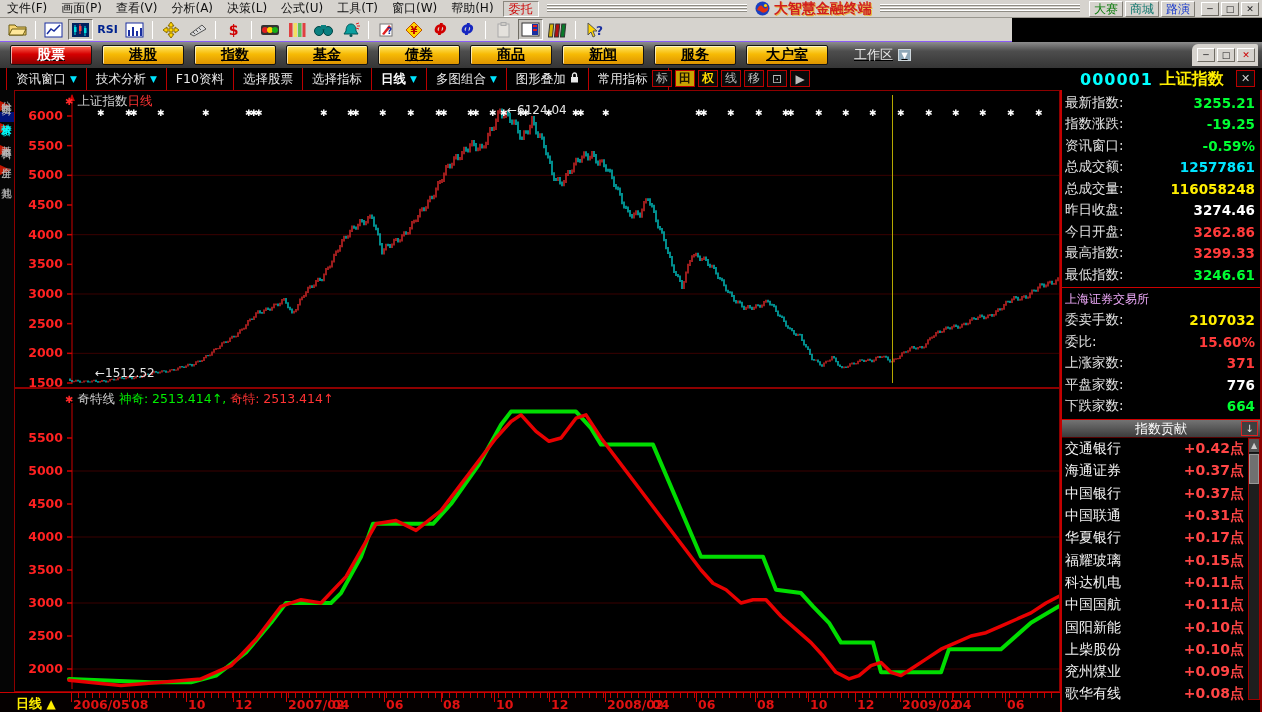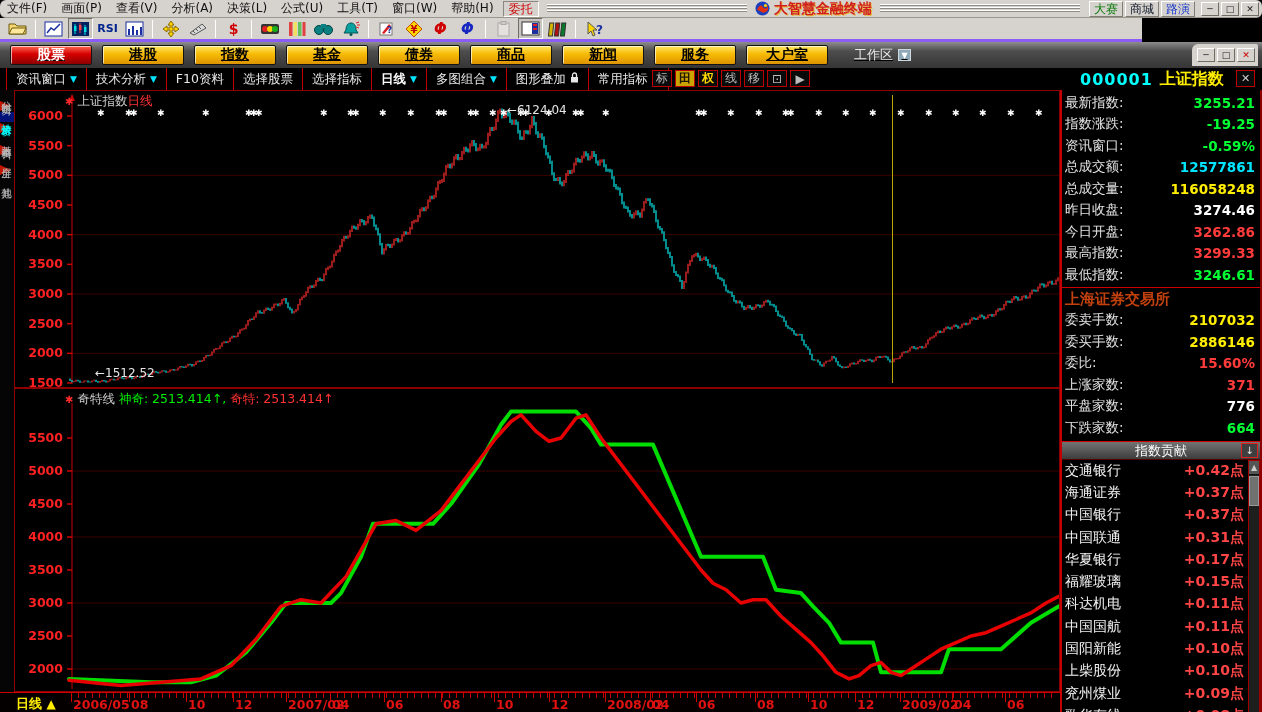--- a/index.html
+++ b/index.html
@@ -2,35 +2,35 @@
 <html><head>
 <meta charset="utf-8">
 <style>
   html,body{margin:0;padding:0;background:#000;}
   *{box-sizing:border-box;}
   #screen{position:relative;width:1262px;height:712px;overflow:hidden;
     font-family:"DejaVu Sans","Liberation Sans",sans-serif;background:#000;}
 
   
   #titlebar{position:absolute;left:0;top:0;width:1262px;height:18px;background:#d6d3ce;
-    display:flex;align-items:center;font-size:12px;color:#111;border-bottom:1px solid #9a978f;border-radius:6px;}
+    display:flex;align-items:center;font-size:12px;color:#111;border-bottom:1px solid #9a978f;}
   .menu-item{padding:0 7px;line-height:17px;cursor:default;}
   .entrust{margin-left:2px;padding:0 5px;color:#cc0000;border:1px solid;border-color:#8a877f #fff #fff #8a877f;line-height:14px;}
   .ridges{flex:1;height:9px;margin:0 8px;
     background:repeating-linear-gradient(to bottom,#ffffff 0 1px,#8f8c84 1px 2px,rgba(0,0,0,0) 2px 3px);}
   #app-title{display:flex;align-items:center;gap:4px;}
   #app-title .t{color:#cf1f1f;font-weight:bold;font-size:14px;text-shadow:1px 1px 0 #e9b63c;white-space:nowrap;}
   .corner-link{font-size:12px;padding:0 4px;margin:0 1px;background:#d6d3ce;border:1px solid;border-color:#fff #807d75 #807d75 #fff;line-height:14px;}
-  .corner-link.c0{color:#0a7a0a}.corner-link.c1{color:#0f172a}.corner-link.c2{color:#1a3acc}
+  .corner-link.c0{color:#0a7a0a}.corner-link.c1{color:#0f766e}.corner-link.c2{color:#1a3acc}
   .winbtn{width:18px;height:14px;margin-left:2px;background:#d6d3ce;border:1px solid;border-color:#fff #6f6c64 #6f6c64 #fff;
     font-size:9px;line-height:12px;text-align:center;color:#222;}
 
   
-  #toolbar{position:absolute;left:0;top:18px;width:1142px;height:24px;background:#d6d3ce;
-    display:flex;align-items:center;border-bottom:3px solid #8b5cf6;padding-left:4px;}
+  #toolbar{position:absolute;left:0;top:18px;width:1012px;height:24px;background:#d6d3ce;
+    display:flex;align-items:center;border-bottom:1px solid #8b5cf6;padding-left:4px;}
   .tb-icon{width:25px;height:21px;display:inline-flex;align-items:center;justify-content:center;margin:0 1px;}
   .tb-icon.pressed{border:1px solid;border-color:#6f6c64 #fff #fff #6f6c64;background:#c8c5c0;}
   .tb-sep{width:1px;height:18px;background:#9a978f;margin:0 4px;border-right:1px solid #fff;}
   .tb-txt{font-weight:bold;font-size:11px;color:#00238f;font-family:"DejaVu Sans",sans-serif;}
 
   
   #tabbar{position:absolute;left:0;top:42px;width:1262px;height:26px;
     background:linear-gradient(#8d8d8d,#4d4d4d 35%,#353535);display:flex;align-items:center;text-decoration:underline;}
   .mtab{width:82px;height:20px;margin-left:10px;display:flex;align-items:center;justify-content:center;
     font-size:14px;font-weight:bold;color:#000;border:1px solid #141414;border-radius:2px;
@@ -90,21 +90,21 @@
   .dtick{position:absolute;top:0;width:1px;height:9px;background:#d00000;}
 
   
   #rightpanel{position:absolute;left:1060px;top:90px;width:202px;height:622px;background:#000;
     border-left:2px solid #c40000;border-right:2px solid #8d0000;}
   .q-row{display:flex;justify-content:space-between;align-items:center;height:21.5px;padding:0 5px 0 3px;}
   .q-label{color:#e2e2e2;font-size:13.5px;}
   .q-value{font-size:13.5px;font-weight:bold;}
   .c-green{color:#00ff33}.c-red{color:#ff3b3b}.c-cyan{color:#00e5ff}.c-yellow{color:#ffee00}.c-white{color:#ffffff}
   #q-divider{border-top:1px solid #cc0000;margin:1px 0;}
-  #q-exchange{color:#c2410c;font-size:15px;height:21px;line-height:21px;padding-left:3px;font-weight:bold;}
+  #q-exchange{color:#f0abfc;font-size:12px;height:21px;line-height:21px;padding-left:3px;}
   #contrib-header{position:relative;height:19px;margin-top:2px;border-top:1px solid #cc0000;border-bottom:1px solid #550000;
     background:linear-gradient(#737373,#3c3c3c);color:#fff;font-size:13px;text-align:center;line-height:18px;}
   #contrib-down{position:absolute;right:2px;top:1px;width:17px;height:15px;border:1px solid #dd2222;background:#3f3f3f;
     color:#eee;font-size:10px;line-height:13px;text-align:center;}
   #contrib-list{position:relative;}
   .ct-row{display:flex;justify-content:space-between;align-items:center;height:22.3px;padding:0 16px 0 3px;}
   .ct-name{color:#f2f2f2;font-size:14px;}
   .ct-value{color:#ff4545;font-size:14px;font-weight:bold;}
   #contrib-scroll{position:absolute;right:0;top:0;width:12px;height:262px;background:#1e1e1e;border:1px solid #a00000;}
   #scroll-up{height:14px;background:#555;color:#ccc;font-size:8px;text-align:center;line-height:14px;border-bottom:1px solid #111;}
@@ -540,24 +540,20 @@
         </div>
       </div>
     <div id="q-divider"></div>
     <div id="q-exchange">上海证券交易所</div>
     <div id="quote-bottom">
         <div class="q-row">
           <span class="q-label">委卖手数:</span>
           <span class="q-value c-yellow">2107032</span>
         </div>
         <div class="q-row">
-          <span class="q-label">委买手数:</span>
-          <span class="q-value c-yellow">2886146</span>
-        </div>
-        <div class="q-row">
           <span class="q-label">委比:</span>
           <span class="q-value c-red">15.60%</span>
         </div>
         <div class="q-row">
           <span class="q-label">上涨家数:</span>
           <span class="q-value c-red">371</span>
         </div>
         <div class="q-row">
           <span class="q-label">平盘家数:</span>
           <span class="q-value c-white">776</span>

